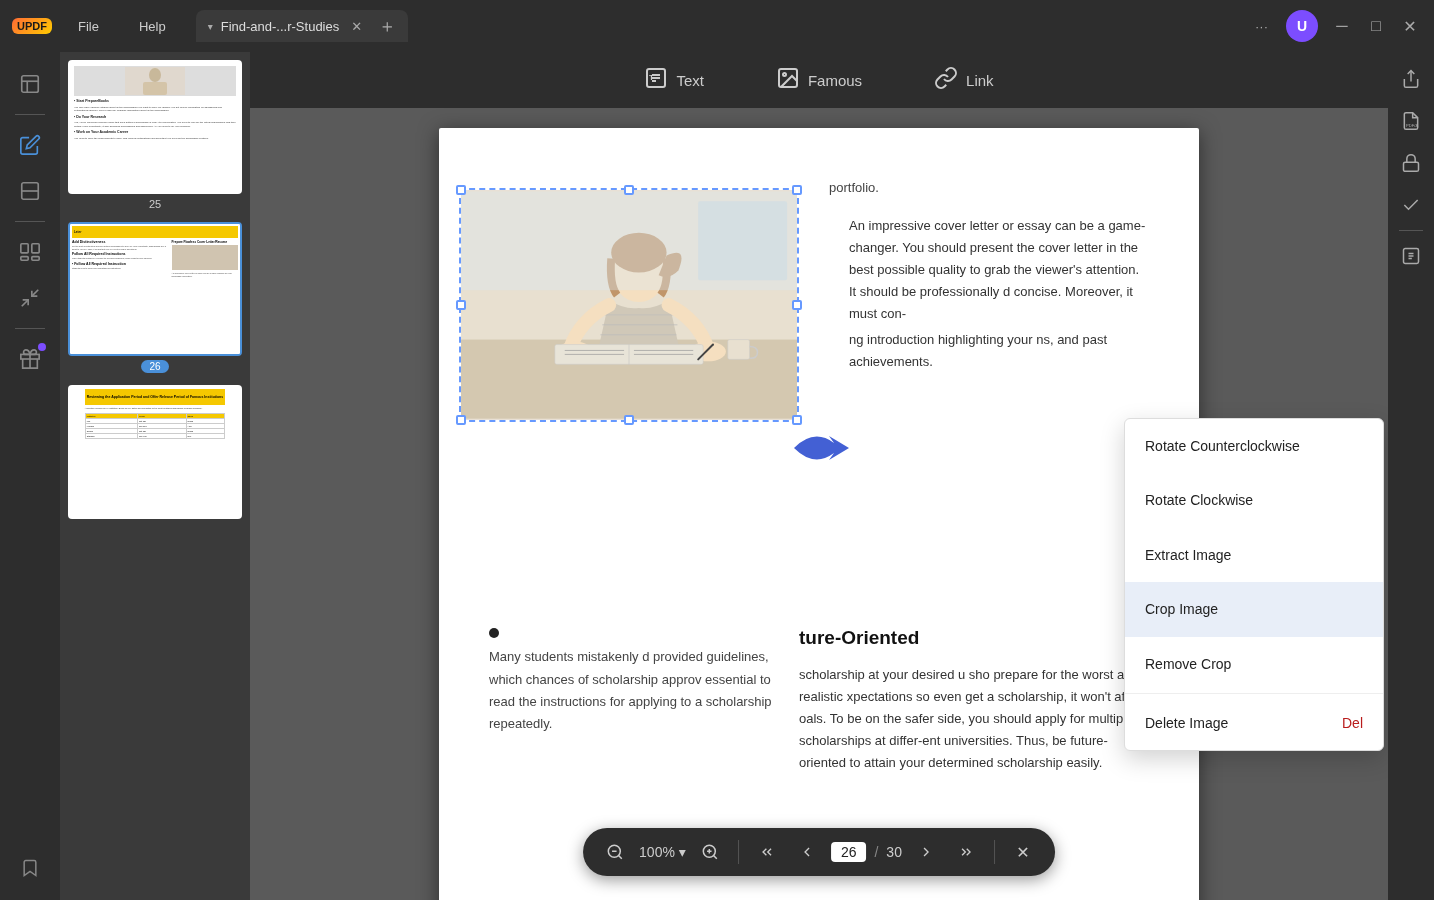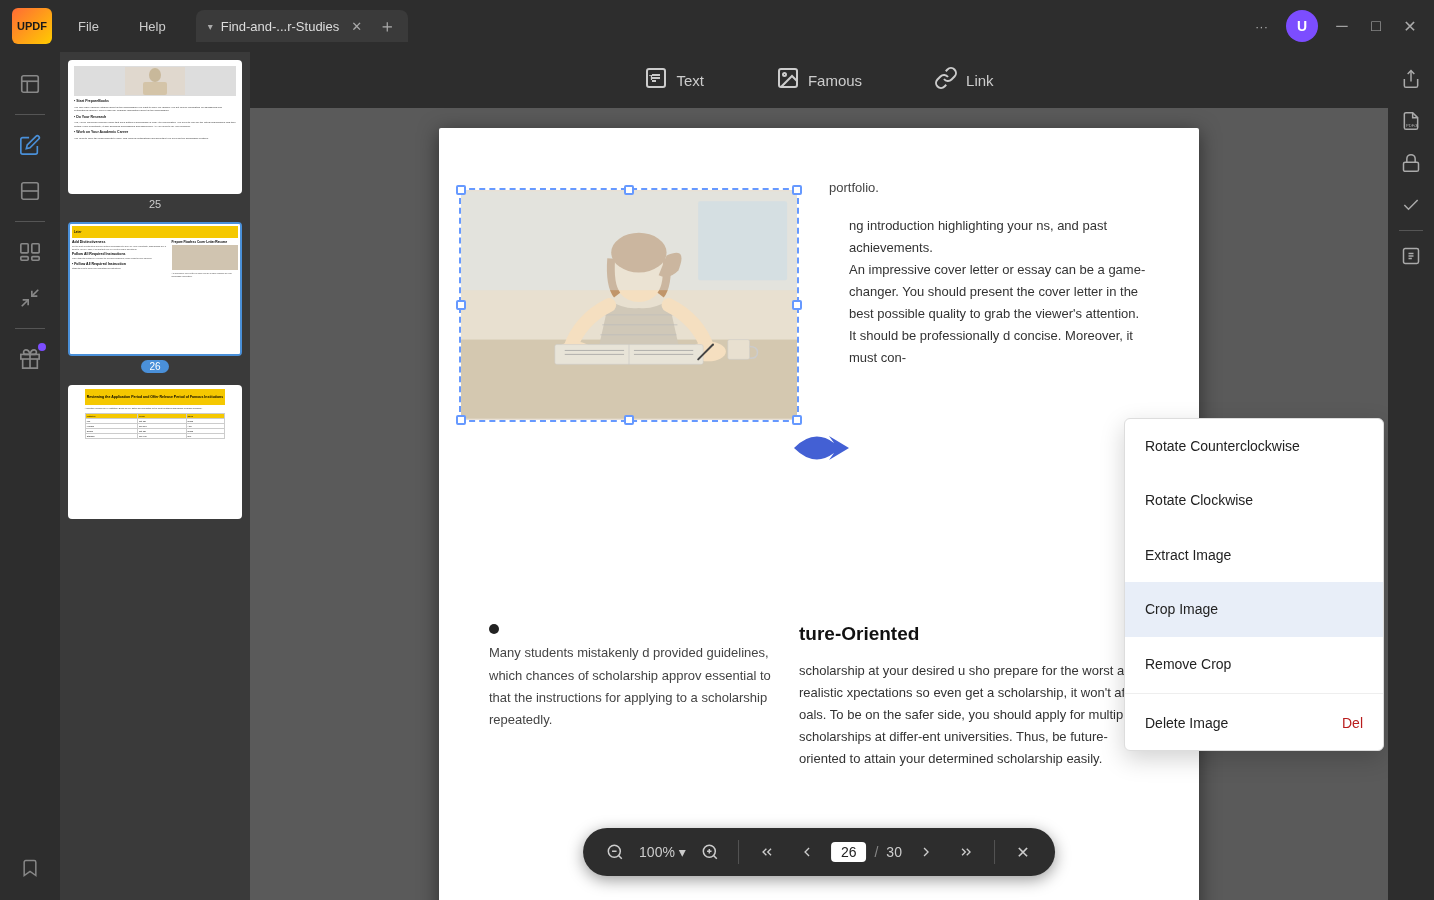--- a/index.html
+++ b/index.html
@@ -1,20 +1,20 @@
 <!DOCTYPE html>
 <html><head>
   <meta charset="utf-8">
   <style>
     * { box-sizing: border-box; margin: 0; padding: 0; }
     body { font-family: -apple-system, BlinkMacSystemFont, 'Segoe UI', sans-serif; background: #3a3a3a; width: 1434px; height: 900px; overflow: hidden; display: flex; flex-direction: column; }
 
     
     .titlebar { background: #2d2d2d; height: 52px; display: flex; align-items: center; padding: 0 12px; gap: 8px; flex-shrink: 0; }
-    .app-logo { background: linear-gradient(135deg, #ff6b35, #ffcc00); border-radius: 6px; width: 40px; height: 36px; display: flex; align-items: center; justify-content: center; font-weight: 900; font-size: 11px; color: #1a1a1a; }
+    .app-logo { background: linear-gradient(135deg, #ff6b35, #ffcc00); border-radius: 6px; width: 40px; height: 16px; display: flex; align-items: center; justify-content: center; font-weight: 900; font-size: 11px; color: #1a1a1a; }
     .titlebar-menu { display: flex; gap: 20px; margin-left: 8px; }
     .titlebar-menu-item { color: #ccc; font-size: 13px; padding: 4px 10px; border-radius: 4px; cursor: pointer; }
     .tab-area { display: flex; align-items: center; margin-left: 12px; background: #3a3a3a; border-radius: 8px 8px 0 0; padding: 4px 12px; gap: 8px; }
     .tab-dropdown { color: #aaa; font-size: 10px; }
     .tab-title { color: #ddd; font-size: 13px; }
     .tab-close { color: #aaa; font-size: 13px; cursor: pointer; margin-left: 4px; }
     .tab-add { color: #aaa; font-size: 18px; margin-left: 8px; cursor: pointer; }
     .titlebar-right { margin-left: auto; display: flex; align-items: center; gap: 12px; }
     .window-controls { display: flex; gap: 10px; }
     .win-btn { color: #aaa; font-size: 16px; cursor: pointer; width: 24px; height: 24px; display: flex; align-items: center; justify-content: center; }
@@ -374,37 +374,37 @@
               <rect x="0" y="0" width="340" height="100" fill="#dce8f0" opacity="0.4"></rect>
               <rect x="240" y="10" width="90" height="80" fill="#c8dce8" opacity="0.5" rx="2"></rect>
 
               <rect x="270" y="150" width="22" height="20" rx="2" fill="#e8e0d0" stroke="#ccc" stroke-width="0.5"></rect>
               <path d="M292 157 Q300 157 300 163 Q300 169 292 169" stroke="#ccc" stroke-width="1.5" fill="none"></path>
             </svg>
           </div>
         </div>
 
         <div style="margin-left:360px; font-size:13px; color:#333; line-height:1.7;">
+          <p>An impressive cover letter or essay can be a game-changer. You should present the cover letter in the best possible quality to grab the viewer's attention. It should be professionally d concise. Moreover, it must con-</p>
           <p style="margin-top:4px;">ng introduction highlighting your ns, and past achievements.</p>
-          <p>An impressive cover letter or essay can be a game-changer. You should present the cover letter in the best possible quality to grab the viewer's attention. It should be professionally d concise. Moreover, it must con-</p>
         </div>
 
         <div style="position:absolute; left:345px; top:280px;">
           <svg width="90" height="80" viewBox="0 0 90 80">
             <path d="M10 40 Q30 20 50 35 L45 28 L65 40 L45 52 L50 45 Q30 60 10 40 Z" fill="#2244cc" opacity="0.85"></path>
           </svg>
         </div>
 
         <div style="margin-top:250px; display:flex; gap:20px;">
 
           <div style="flex:1;">
             <div style="display:flex; align-items:flex-start; gap:8px; margin-bottom:8px;">
               <div style="width:10px; height:10px; background:#222; border-radius:50%; margin-top:5px; flex-shrink:0;"></div>
             </div>
-            <p style="font-size:13px; color:#444; line-height:1.7;">Many students mistakenly d provided guidelines, which chances of scholarship approv essential to that the instructions for applying to a scholarship repeatedly.</p>
+            <p style="font-size:13px; color:#444; line-height:1.7;">Many students mistakenly d provided guidelines, which chances of scholarship approv essential to read the instructions for applying to a scholarship repeatedly.</p>
           </div>
 
           <div style="width:350px;">
             <h2 style="font-size:19px; font-weight:700; color:#111; margin-bottom:10px;">ture-Oriented</h2>
             <p style="font-size:13px; color:#333; line-height:1.7;">scholarship at your desired u sho prepare for the worst ake realistic xpectations so even get a scholarship, it won't affect oals. To be on the safer side, you should apply for multiple scholarships at differ-ent universities. Thus, be future-oriented to attain your determined scholarship easily.</p>
           </div>
         </div>
 
         <div class="context-menu">
           <div class="ctx-item">

